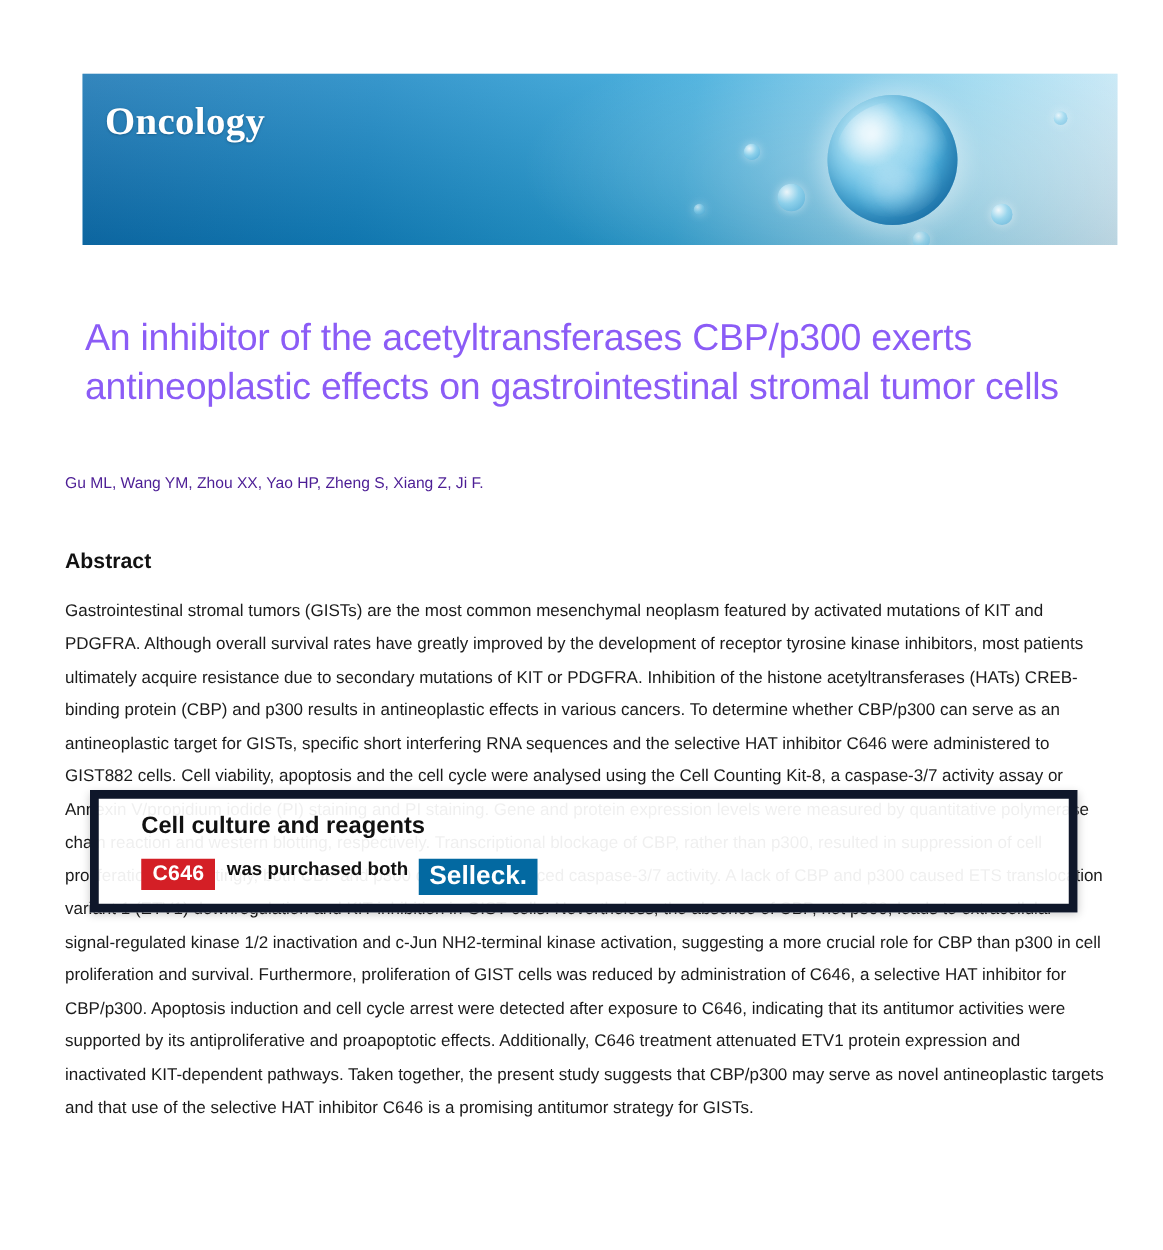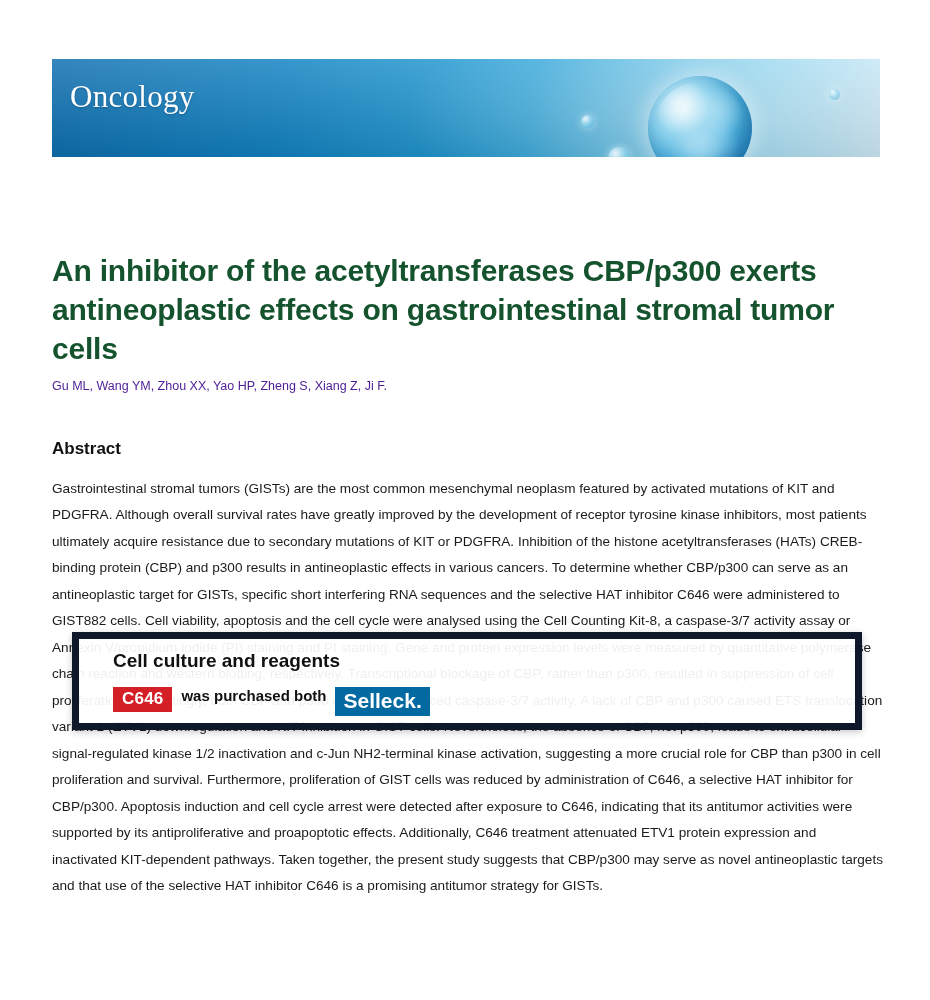--- a/index.html
+++ b/index.html
@@ -15,26 +15,27 @@
     position: relative;
     width: 930px;
     height: 1000px;
     background: #ffffff;
     overflow: hidden;
   }
 
   
   .banner {
     position: absolute;
-    left: 52px;
+    left: 66px;
     top: 59px;
     width: 828px;
-    height: 98px;
+    height: 137px;
     overflow: hidden;
     background: linear-gradient(100deg, #0d6fb0 0%, #1283c2 28%, #2ba3d8 58%, #8fd4ee 85%, #cbe9f7 100%);
+    font-weight: bold;
   }
   .banner .wash {
     position: absolute;
     inset: 0;
     background:
       radial-gradient(ellipse 420px 160px at 78% 55%, rgba(255,255,255,0.30), rgba(255,255,255,0) 70%),
       linear-gradient(180deg, rgba(255,255,255,0.16), rgba(0,0,0,0.10));
   }
   .banner .cellbig {
     position: absolute;
@@ -80,27 +81,27 @@
     font-size: 31px;
     line-height: 1.15;
     letter-spacing: .3px;
     text-shadow: 0 1px 2px rgba(0,40,70,0.35);
   }
   .journal-title span { display: block; }
 
   
   .article-title {
     position: absolute;
-    left: 52px;
+    left: 68px;
     top: 231px;
     width: 840px;
     font-size: 30px;
-    font-weight: bold;
+    font-weight: normal;
     line-height: 1.3;
-    color: #14532d;
+    color: #8b5cf6;
     letter-spacing: -0.2px;
   }
   .authors {
     position: absolute;
     left: 52px;
     top: 379px;
     width: 840px;
     font-size: 12.5px;
     color: #4c1d95;
   }

